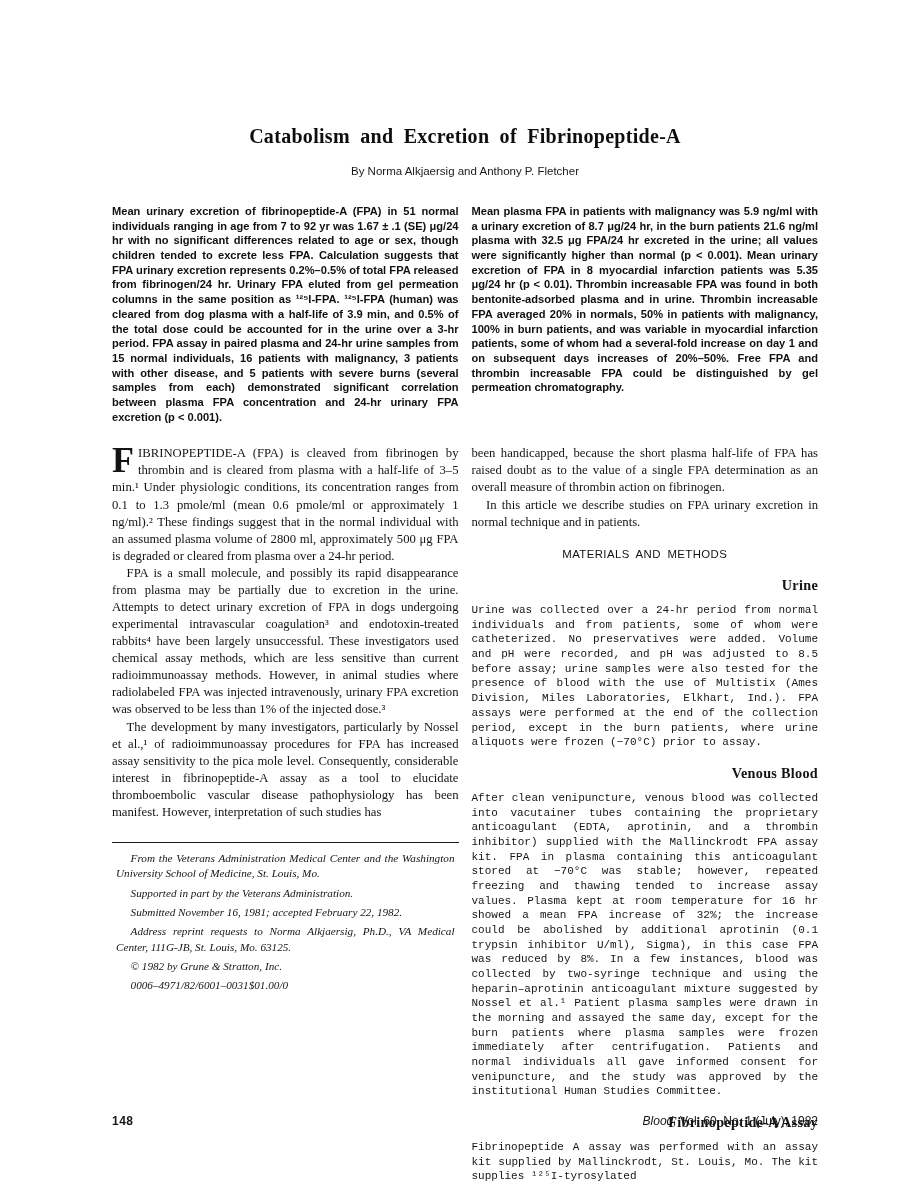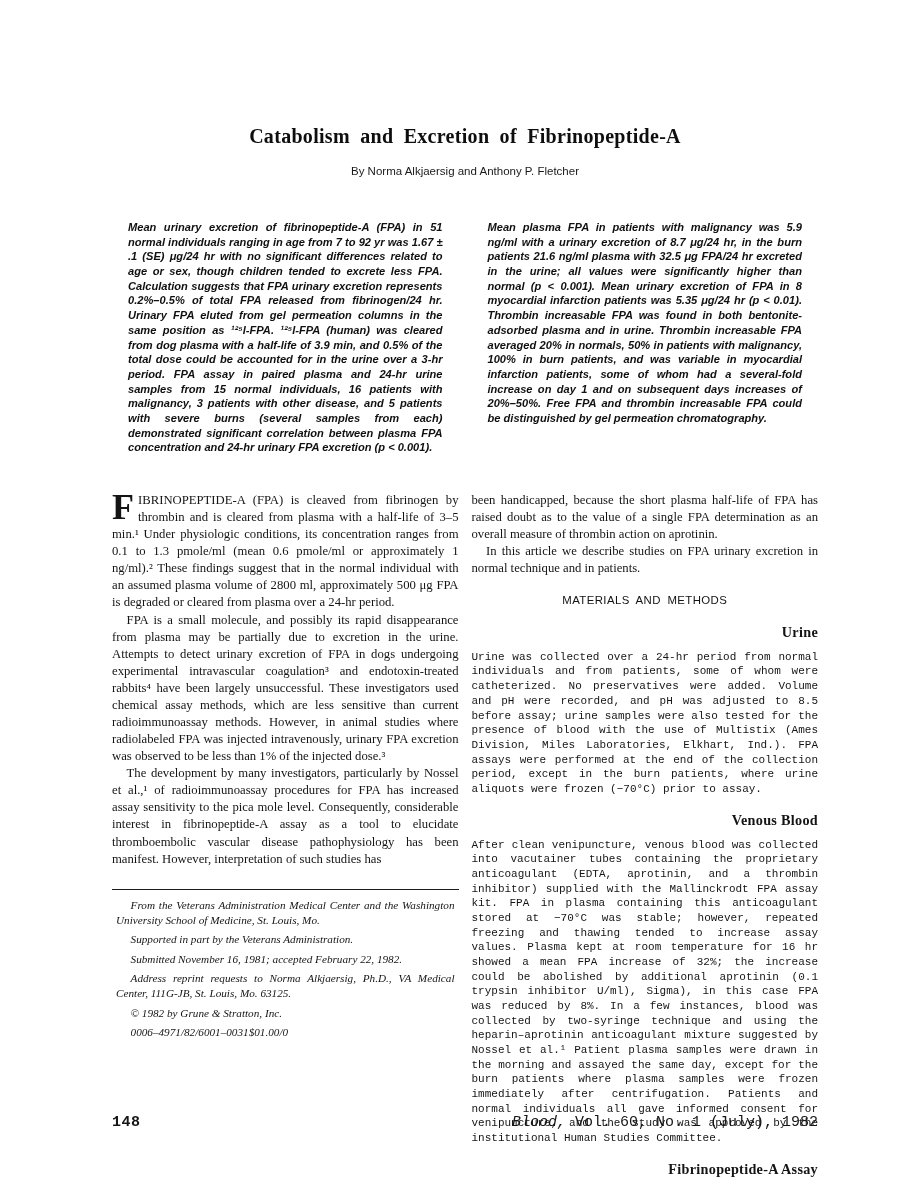--- a/index.html
+++ b/index.html
@@ -37,21 +37,21 @@
     display: flex;
     gap: 13px;
     margin-top: 27px;
     font-family: "Liberation Sans", "DejaVu Sans", sans-serif;
     font-weight: 700;
     font-size: 11.1px;
     line-height: 1.325;
     text-align: justify;
     color: #101010;
   }
-  .abstract p { margin: 16px; flex: 1; font-style: italic; }
+  .abstract p { margin: 0; flex: 1; }
 
   .body-cols {
     display: flex;
     gap: 13px;
     margin-top: 21px;
   }
   .col {
     flex: 1;
     min-width: 0;
     font-size: 12.7px;
@@ -110,22 +110,22 @@
   .footnote p.hang { text-indent: 1.3em; }
 
   .footer {
     position: absolute;
     left: 112px;
     right: 100px;
     top: 1114px;
     display: flex;
     justify-content: space-between;
     align-items: baseline;
-    font-family: Liberation Mono, monospace;
-    font-size: 15px;
+    font-family: Liberation Sans, sans-serif;
+    font-size: 12px;
     color: #161616;
   }
   .footer .page-num { font-weight: 700; letter-spacing: 0.5px; }
   .footer .journal-ref i { font-style: italic; }
 </style>
 </head>
 <body>
 
 <div class="page">
   <div class="content">
@@ -150,21 +150,21 @@
           <p class="hang">From the Veterans Administration Medical Center and the Washington University School of Medicine, St. Louis, Mo.</p>
           <p>Supported in part by the Veterans Administration.</p>
           <p>Submitted November 16, 1981; accepted February 22, 1982.</p>
           <p class="hang">Address reprint requests to Norma Alkjaersig, Ph.D., VA Medical Center, 111G-JB, St. Louis, Mo. 63125.</p>
           <p>© 1982 by Grune &amp; Stratton, Inc.</p>
           <p>0006–4971/82/6001–0031$01.00/0</p>
         </div>
       </div>
 
       <div class="col">
-        <p class="noindent">been handicapped, because the short plasma half-life of FPA has raised doubt as to the value of a single FPA determination as an overall measure of thrombin action on aprotinin.</p>
+        <p class="noindent">been handicapped, because the short plasma half-life of FPA has raised doubt as to the value of a single FPA determination as an overall measure of thrombin action on fibrinogen.</p>
         <p>In this article we describe studies on FPA urinary excretion in normal technique and in patients.</p>
 
         <h2 class="methods-heading">MATERIALS AND METHODS</h2>
 
         <h3 class="subheading">Urine</h3>
         <p class="small noindent">Urine was collected over a 24-hr period from normal individuals and from patients, some of whom were catheterized. No preservatives were added. Volume and pH were recorded, and pH was adjusted to 8.5 before assay; urine samples were also tested for the presence of blood with the use of Multistix (Ames Division, Miles Laboratories, Elkhart, Ind.). FPA assays were performed at the end of the collection period, except in the burn patients, where urine aliquots were frozen (−70°C) prior to assay.</p>
 
         <h3 class="subheading">Venous Blood</h3>
         <p class="small noindent">After clean venipuncture, venous blood was collected into vacutainer tubes containing the proprietary anticoagulant (EDTA, aprotinin, and a thrombin inhibitor) supplied with the Mallinckrodt FPA assay kit. FPA in plasma containing this anticoagulant stored at −70°C was stable; however, repeated freezing and thawing tended to increase assay values. Plasma kept at room temperature for 16 hr showed a mean FPA increase of 32%; the increase could be abolished by additional aprotinin (0.1 trypsin inhibitor U/ml), Sigma), in this case FPA was reduced by 8%. In a few instances, blood was collected by two-syringe technique and using the heparin–aprotinin anticoagulant mixture suggested by Nossel et al.¹ Patient plasma samples were drawn in the morning and assayed the same day, except for the burn patients where plasma samples were frozen immediately after centrifugation. Patients and normal individuals all gave informed consent for venipuncture, and the study was approved by the institutional Human Studies Committee.</p>
 

